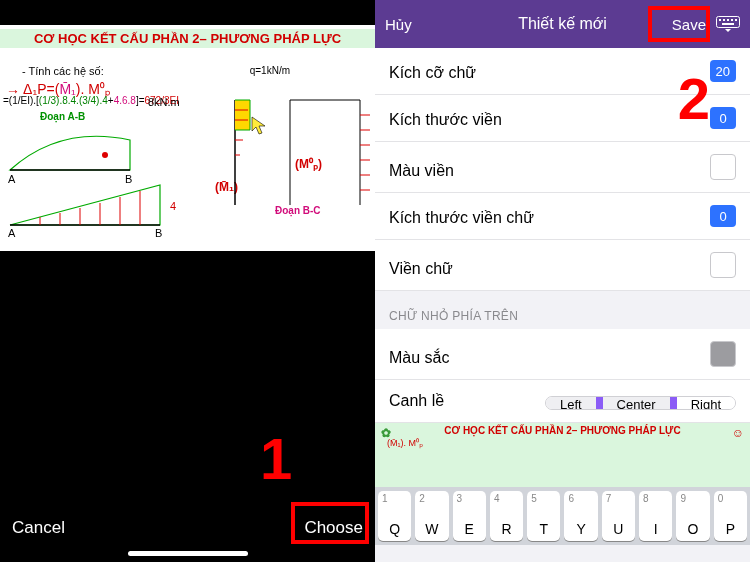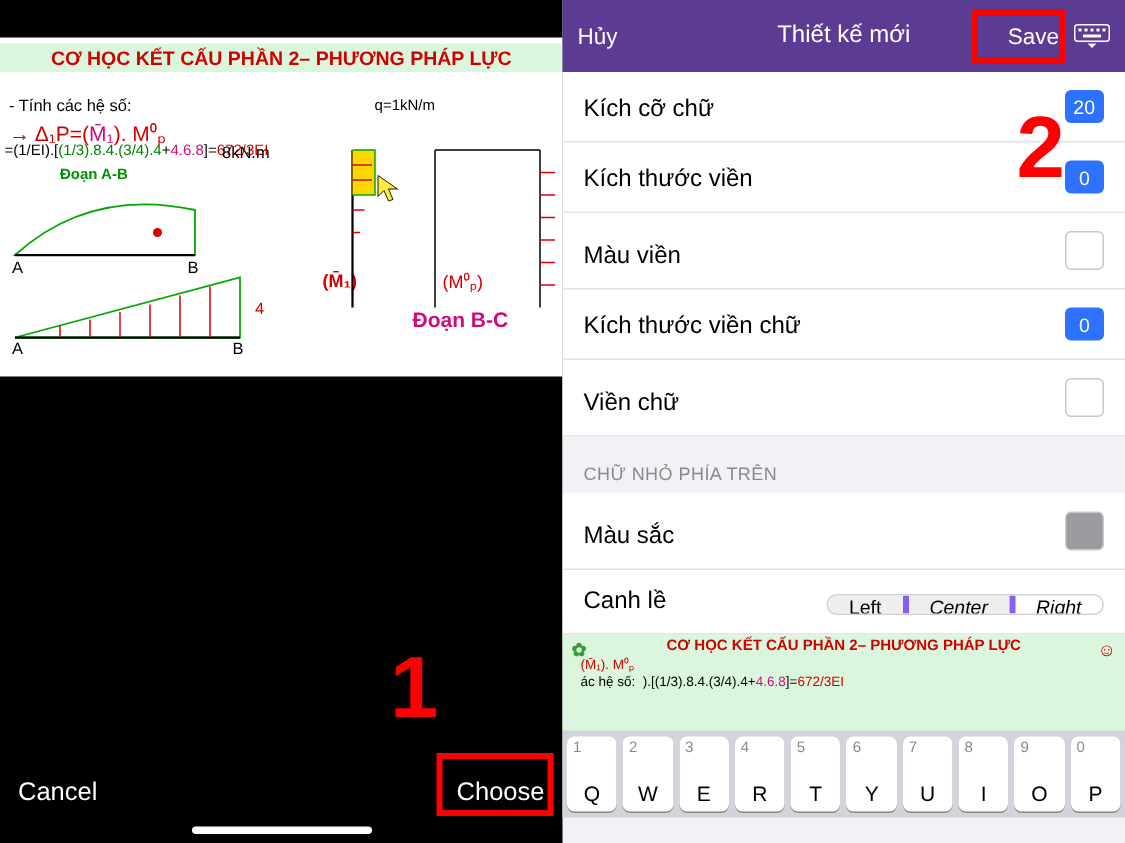--- a/index.html
+++ b/index.html
@@ -4,30 +4,30 @@
 <style>
   * { box-sizing: border-box; margin: 0; padding: 0; font-family: -apple-system, Helvetica, Arial, sans-serif; }
   body { width: 750px; height: 562px; display: flex; background: #000; overflow: hidden; }
   .pane { width: 375px; height: 562px; position: relative; flex-shrink: 0; }
   .left { background: #000; display: flex; flex-direction: column; }
   .right { background: #f2f2f6; display: flex; flex-direction: column; }
 
   
   .img-area { background: #fff; width: 100%; height: 226px; margin-top: 25px; position: relative; }
   .img-title { position: absolute; left: 0; right: 0; top: 4px; text-align: center; color: #d10000; font-weight: bold; font-size: 13px; background: #daf6dd; padding: 2px 0; }
-  .sub1 { position: absolute; top: 40px; left: 6px; font-size: 11px; color: #000; }
+  .sub1 { position: absolute; top: 40px; left: 22px; font-size: 11px; color: #000; }
   .sub2 { position: absolute; top: 54px; left: 6px; font-size: 14px; color: #d10000; }
   .sub2 .mg { color: #d10b7a; }
   .sub3 { position: absolute; top: 70px; left: 3px; font-size: 10px; color: #000; }
   .sub3 .a { color:#008000;} .sub3 .c{color:#d10b7a;} .sub3 .d{color:#d10000;}
   .seg-ab { position:absolute; top:86px; left:40px; font-size:10px; color:#009100; font-weight:bold;}
   .load8 { position:absolute; top:71px; left:148px; font-size:11px; color:#000;}
   .m1lab { position:absolute; top:155px; left:215px; font-size:12px; color:#d10000; font-weight:bold;text-align:right;}
-  .m0p { position:absolute; top:130px; left:295px; font-size:12px; color:#d10000; font-weight:normal;margin-top:24px;}
-  .segbc { position:absolute; top:180px; left:275px; font-size:14px; color:#d10b7a; font-weight:bold;}
+  .m0p { position:absolute; top:130px; left:295px; font-size:12px; color:#d10000; font-weight:bold;}
+  .segbc { position:absolute; top:180px; left:275px; font-size:10px; color:#d10b7a; font-weight:bold;}
   .lblA { position:absolute; font-size:11px; color:#000;}
   .lblB { position:absolute; font-size:11px; color:#000;}
   .lbl4 { position:absolute; font-size:11px; color:#d10000;}
   
   .sketch { position:absolute; top:60px; left:0; width:375px; height:166px; }
   .qlabel { position:absolute; top:40px; right:85px; font-size:10px;}
 
   .left-fill { flex:1; }
   .left-bottom { display:flex; justify-content:space-between; align-items:center; padding:14px 12px 24px; }
   .txtbtn { color:#fff; font-size:17px; background:transparent; border:none;text-align:center; }
@@ -50,21 +50,21 @@
   .row { display:flex; align-items:flex-end; justify-content:space-between; padding:12px 14px; border-bottom:1px solid #e3e3e6; font-size:16px; color:#000; }
   .val-box { background:#2d72ff; color:#fff; border-radius:4px; min-width:26px; height:22px; display:flex; align-items:center; justify-content:center; font-size:13px; padding:0 6px;}
   .swatch { width:26px; height:26px; border:1px solid #c8c8cc; border-radius:4px; background:#fff;}
   .swatch.grey { background:#9c9ca0; }
 
   .section-hdr { font-size:12px; color:#8a8a8e; padding:18px 14px 6px; background:#f2f2f6; letter-spacing:0.3px;}
   
   .seg { display:flex; border:1px solid #d0d0d4; border-radius:7px; overflow:hidden; height:14px; }
   .seg button { border:none; background:#efeff2; font-size:13px; padding:0 14px; color:#000; }
   .seg button.active { background:#fff; font-weight:500; }
-  .seg button + button { border-left:4px solid #8b5cf6;font-style:italic; }
+  .seg button + button { border-left:7px solid #8b5cf6; }
 
   .big2 { position:absolute; top:65px; right:40px; color:#ff0000; font-size:58px; font-weight:bold; z-index:5;}
 
   
   .prev { background:#daf6dd; height:64px; padding:2px 6px 0; font-size:10px; color:#d10000; font-weight:bold; text-align:center; position:relative;}
   .prev .gear { position:absolute; left:6px; top:3px; color:#3a9a3a; font-size:12px;}
   .prev .smiley { position:absolute; right:6px; top:3px; font-size:12px;}
   .prev-sub { font-size:9px; color:#000; text-align:left; padding-left:6px; font-weight:normal;}
   .prev-sub .a{color:#d10000;} .prev-sub .c{color:#d10b7a;}
   .kb { background:#d1d4da; height:58px; display:flex; gap:4px; padding:4px 3px; position:relative;}
@@ -214,24 +214,20 @@
     </div>
   </div>
 
   <div class="prev">
     <span class="gear">✿</span>
     <span>CƠ HỌC KẾT CẤU PHẦN 2– PHƯƠNG PHÁP LỰC</span>
     <span class="smiley">☺</span>
     <div class="prev-sub">
       <span class="a">(M̄₁). M⁰ₚ</span>
     </div>
-    <div class="prev-sub">
-      <span>ác hệ số:</span>&nbsp;
-      <span>).[(1/3).8.4.(3/4).4+</span><span class="c">4.6.8</span><span>]=</span><span class="a">672/3EI</span>
-    </div>
   </div>
 
   <div class="kb" id="kb">
       <div class="key">
         <span>1</span>
         <span class="big">Q</span>
       </div>
       <div class="key">
         <span>2</span>
         <span class="big">W</span>

